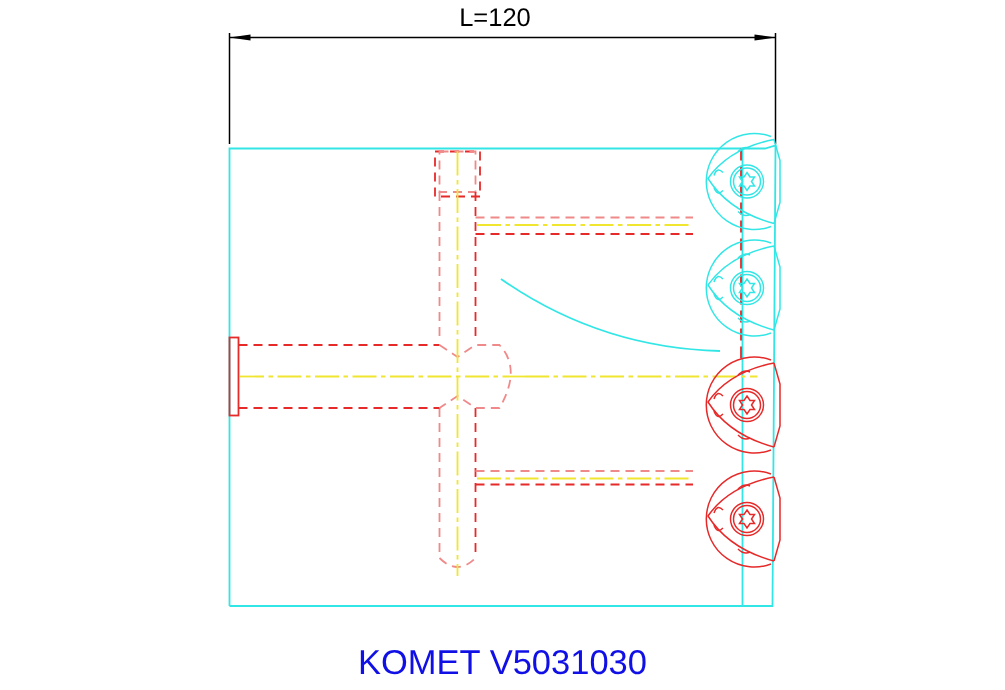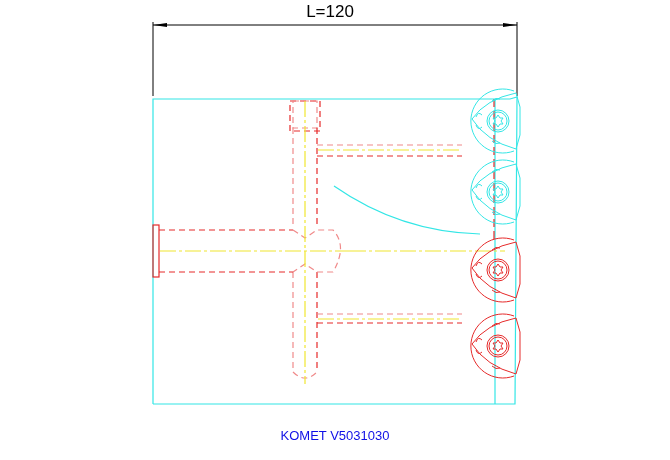--- a/index.html
+++ b/index.html
@@ -1,19 +1,19 @@
 <!DOCTYPE html>
 <html><head>
 <meta charset="utf-8">
 <style>
   html, body { margin: 0; padding: 0; background: #ffffff; }
   body { width: 670px; height: 460px; position: relative; overflow: hidden; font-family: "Liberation Sans", sans-serif; }
   #drawing { position: absolute; left: 0; top: 0; }
   .dim-text { font-family: "Liberation Sans", sans-serif; font-size: 17px; fill: #000; }
-  .caption { position: absolute; left: 0; width: 670px; top: 428px; text-align: center; font-size: 13px; color: #1010e6; font-family: "Liberation Sans", sans-serif; }
+  .caption { position: absolute; left: 0; width: 670px; top: 428px; text-align: center; font-size: 23px; color: #1010e6; font-family: "Liberation Sans", sans-serif; }
 </style>
 </head>
 <body>
 
 <svg id="drawing" width="670" height="460" viewBox="0 0 670 460">
   <defs>
     <g id="insert-shape">
 
       <path d="M 18 -30 A 32 32 0 1 0 18 30" fill="none" stroke-width="1"></path>
 

